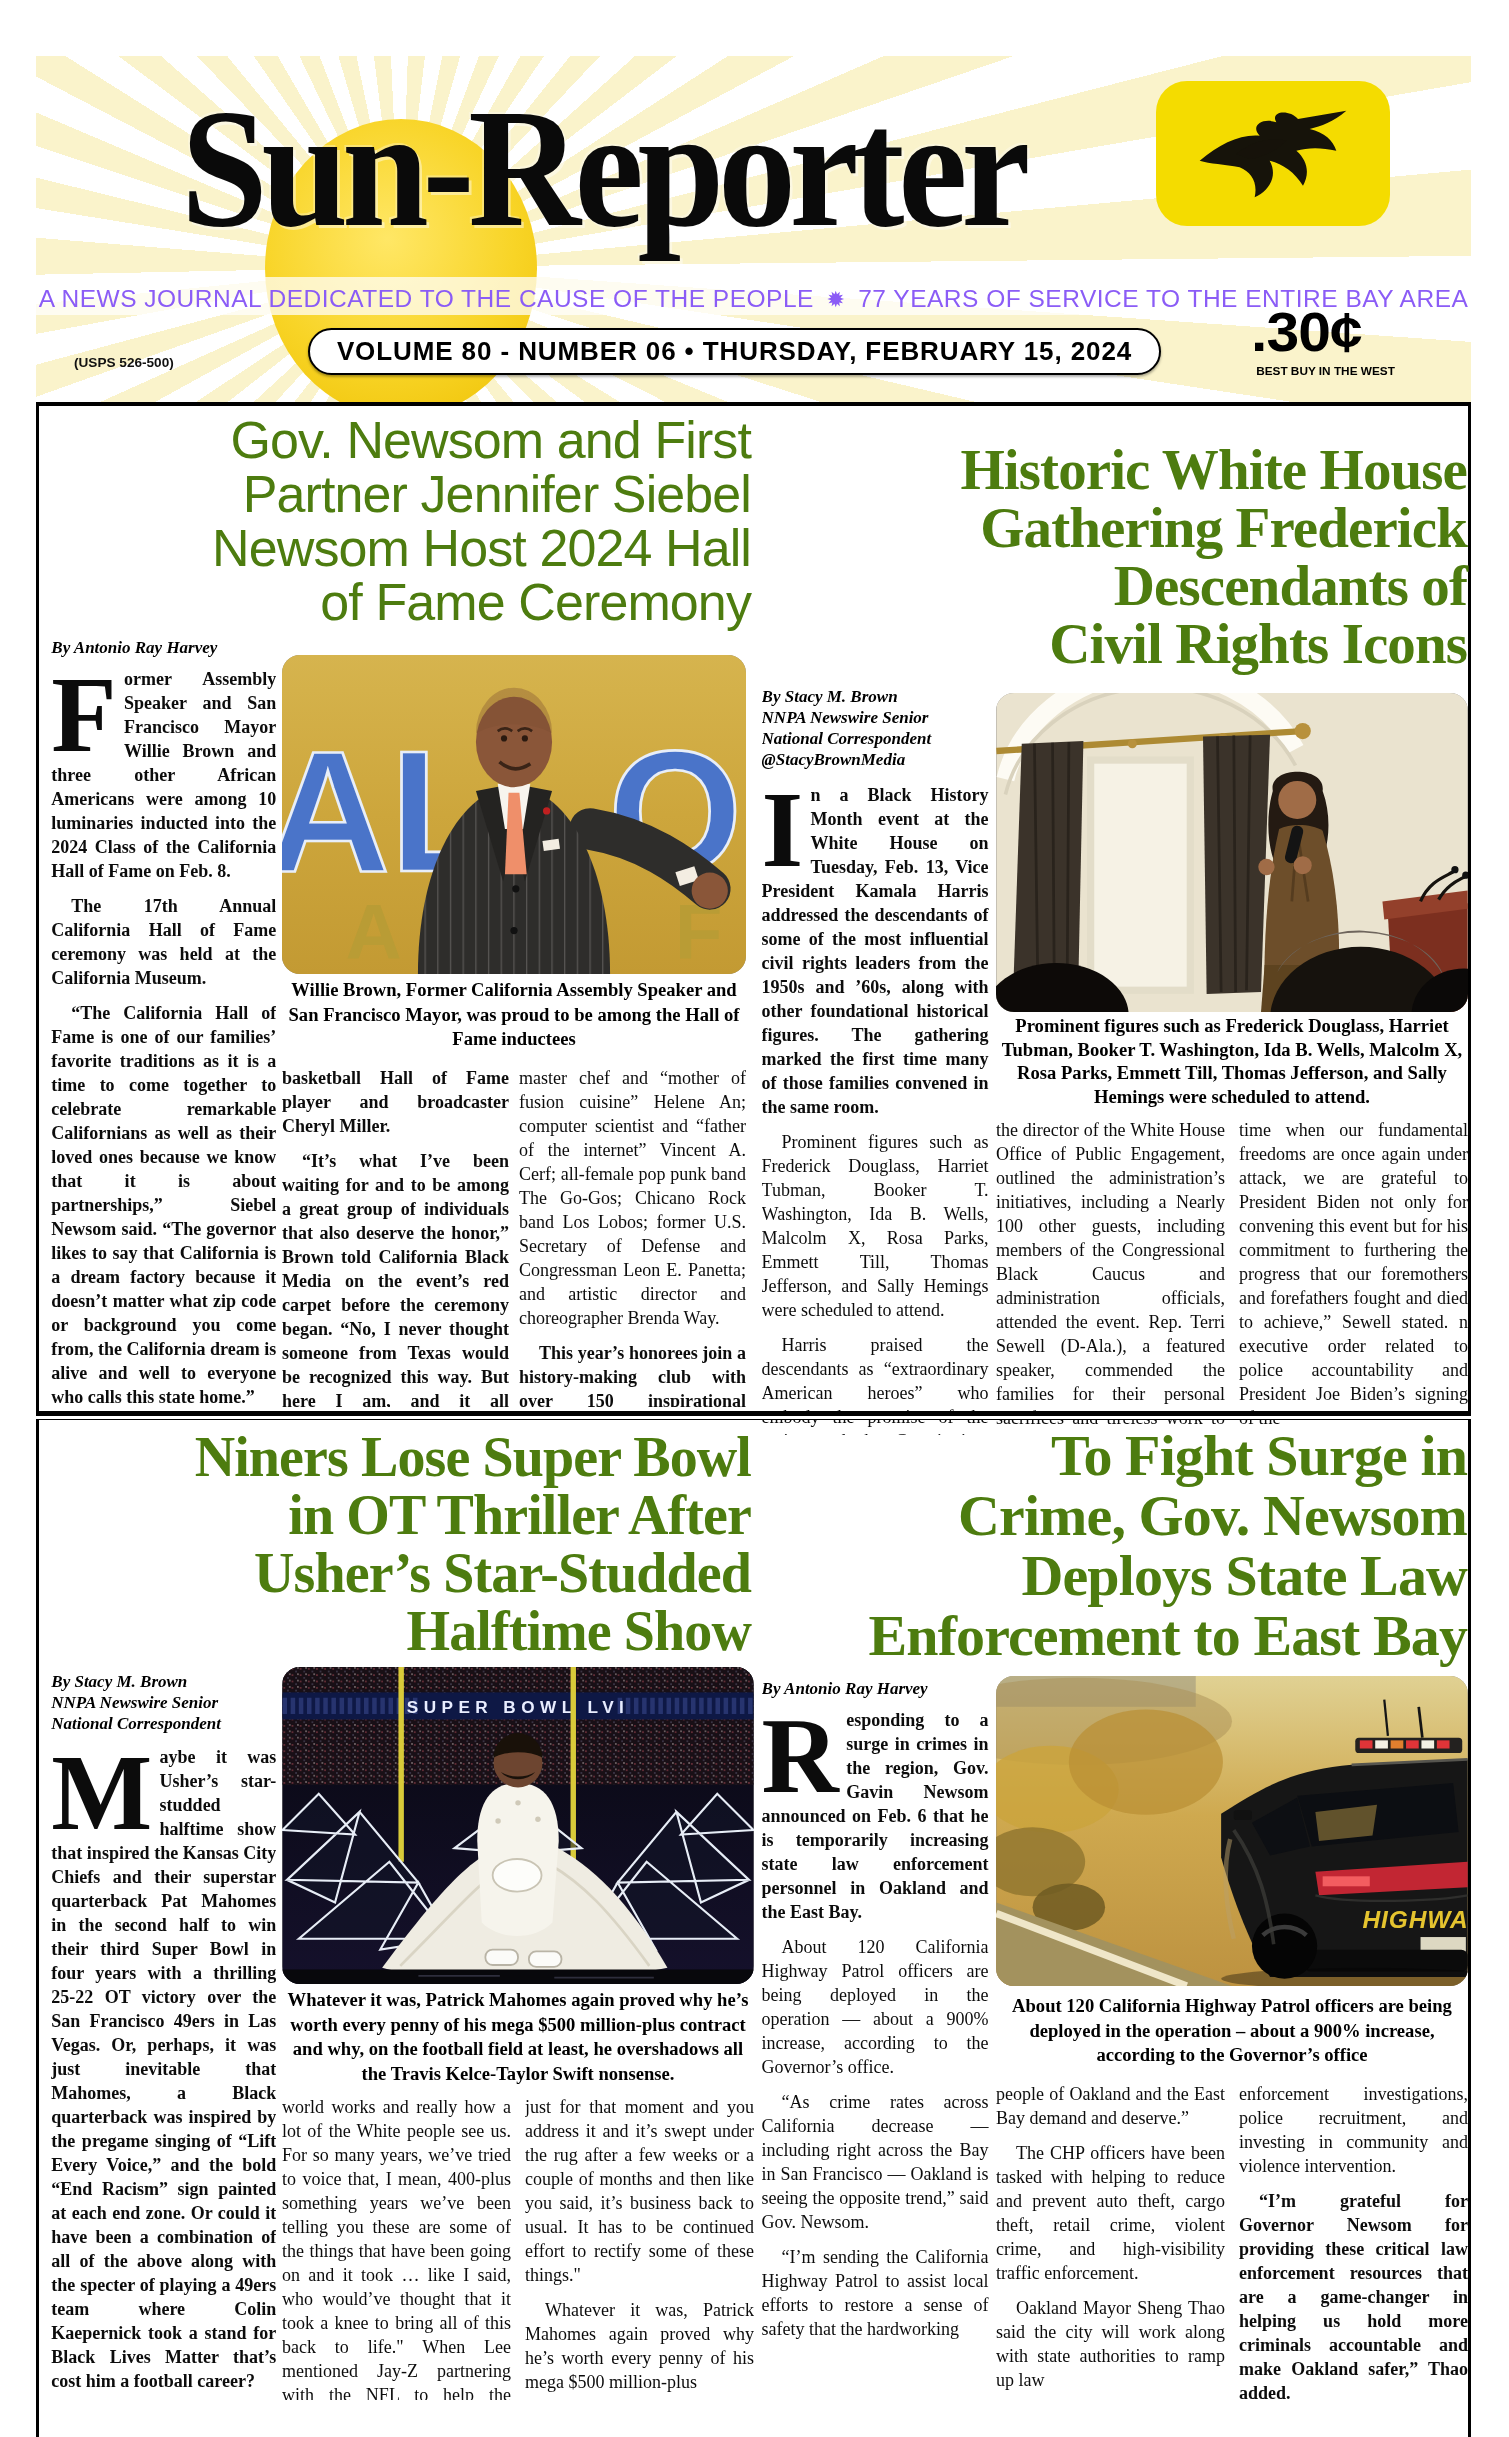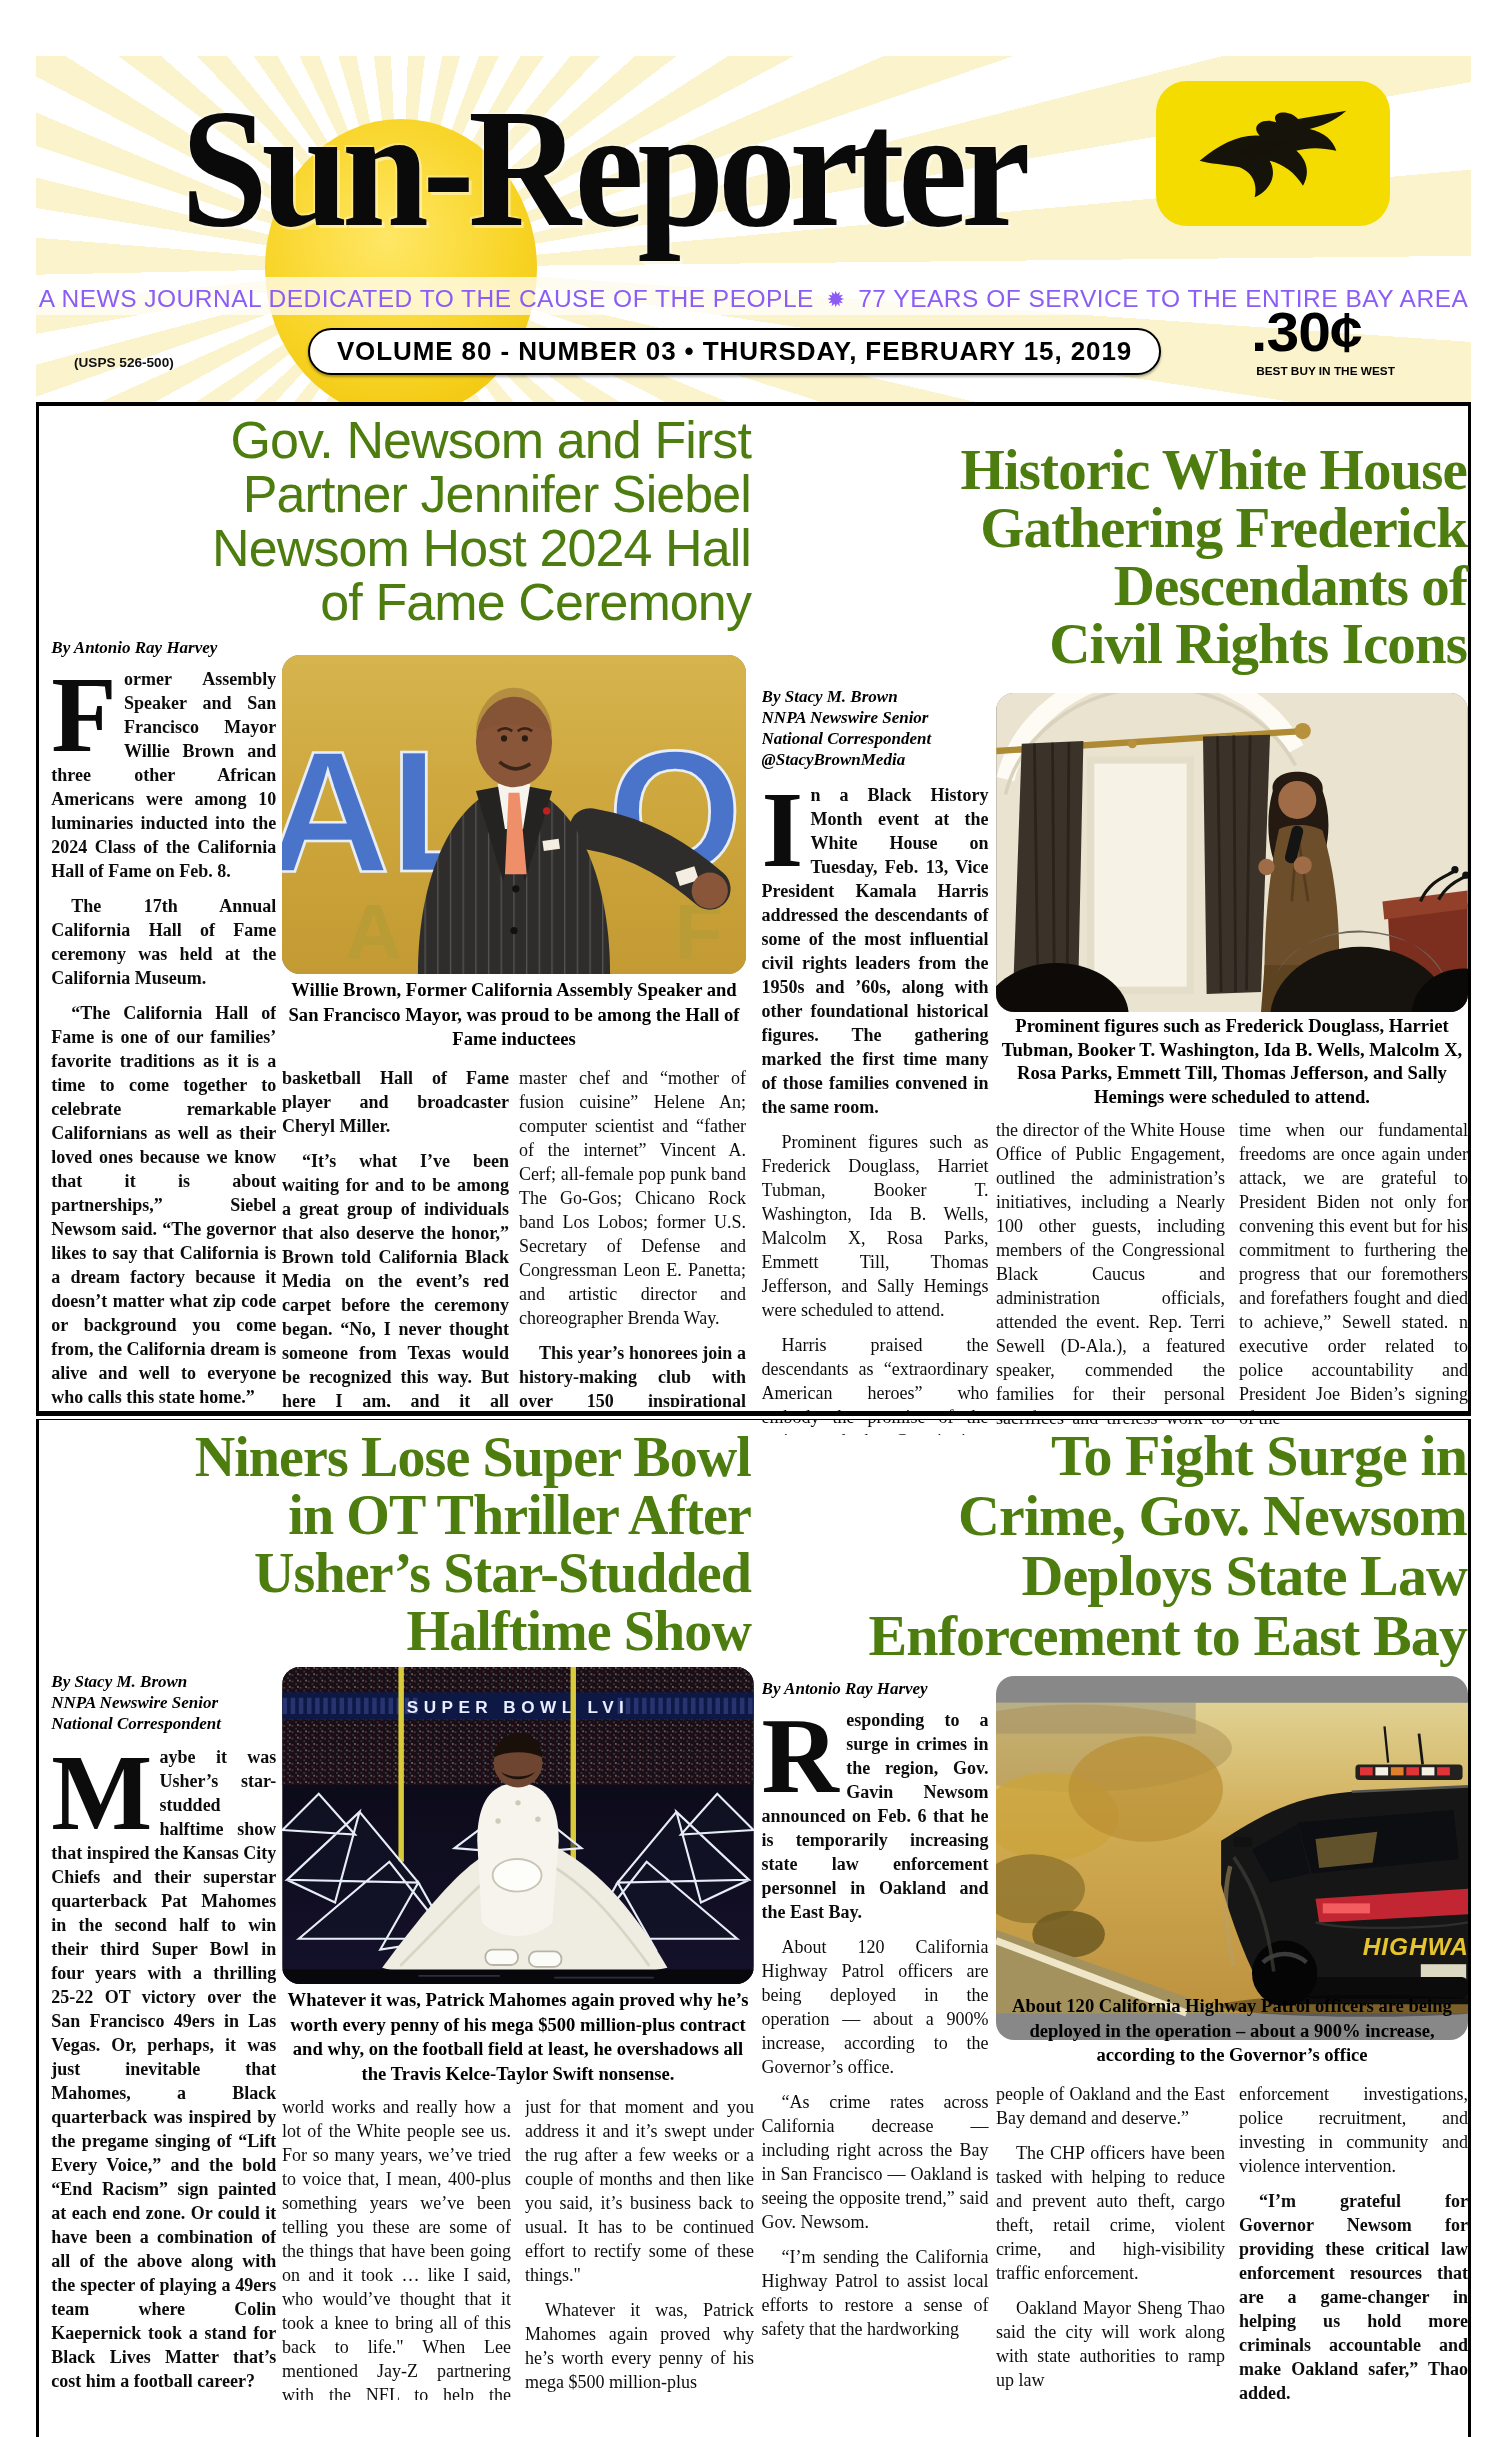--- a/index.html
+++ b/index.html
@@ -55,21 +55,21 @@
         <path fill="#16130a" d="M6,34 C18,24 30,18 42,19 C36,13 44,8 52,11 C48,4 60,3 65,9 L94,4 C86,11 79,13 72,15 C81,17 86,22 88,28 C79,26 71,26 64,28 C71,34 72,42 68,49 C63,41 56,36 48,34 C53,43 48,52 39,56 C41,47 37,41 30,38 C21,36 12,36 6,34 Z"></path>
         <path fill="#16130a" opacity=".85" d="M28,30 C38,22 50,20 58,22 C52,28 44,32 36,33 Z"></path>
       </svg>
     </div>
     <div class="tagline">
       <span>A NEWS JOURNAL DEDICATED TO THE CAUSE OF THE PEOPLE</span>
       <span class="sep">✹</span>
       <span>77 YEARS OF SERVICE TO THE ENTIRE BAY AREA</span>
     </div>
     <div class="usps">(USPS 526-500)</div>
-    <div class="vol-pill">VOLUME 80 - NUMBER 03 • THURSDAY, FEBRUARY 15, 2019</div>
+    <div class="vol-pill">VOLUME 80 - NUMBER 06 • THURSDAY, FEBRUARY 15, 2024</div>
     <div class="price">.30¢</div>
     <div class="price-sub">BEST BUY IN THE WEST</div>
   </header>
 
   <section class="article" id="a1" style="left:44px;top:408px;width:707px;height:1003px;">
     <div class="hl hl-sans" style="top:4.5px;">
       <div>Gov. Newsom and First</div>
       <div>Partner Jennifer Siebel</div>
       <div>Newsom Host 2024 Hall</div>
       <div>of Fame Ceremony</div>
@@ -280,21 +280,21 @@
       <div>Deploys State Law</div>
       <div>Enforcement to East Bay</div>
     </div>
     <div class="col" style="left:3.6px;top:254px;width:227px;height:722px;">
       <div class="byline">By Antonio Ray Harvey</div>
       <p class="b"><span class="dc">R</span><span>esponding to a surge in crimes in the region, Gov. Gavin Newsom announced on Feb. 6 that he is temporarily increasing state law enforcement personnel in Oakland and the East Bay.</span></p>
       <p class="ind">About 120 California Highway Patrol officers are being deployed in the operation — about a 900% increase, according to the Governor’s office.</p>
       <p class="ind">“As crime rates across California decrease — including right across the Bay in San Francisco — Oakland is seeing the opposite trend,” said Gov. Newsom.</p>
       <p class="ind">“I’m sending the California Highway Patrol to assist local efforts to restore a sense of safety that the hardworking</p>
     </div>
-    <div class="photo" style="left:238px;top:252px;width:472px;height:364px;">
+    <div class="photo" style="left:238px;top:252px;width:472px;height:310px;">
       <svg viewBox="0 0 520 342" aria-hidden="true">
         <defs>
           <linearGradient id="sepia" x1="0" y1="0" x2="0" y2="1">
             <stop offset="0" stop-color="#e0d193"></stop>
               <stop offset=".45" stop-color="#cfa94f"></stop>
               <stop offset="1" stop-color="#bd9240"></stop>
           </linearGradient>
         </defs>
         <rect width="520" height="342" fill="url(#sepia)"></rect>
         <rect x="0" y="0" width="220" height="34" fill="#8a8678" opacity=".45"></rect>

